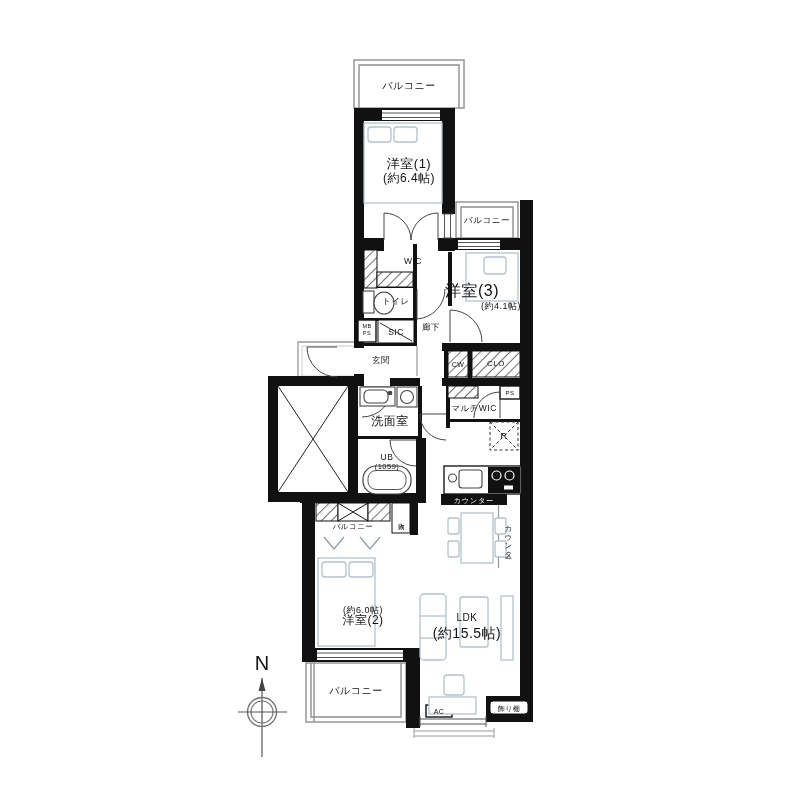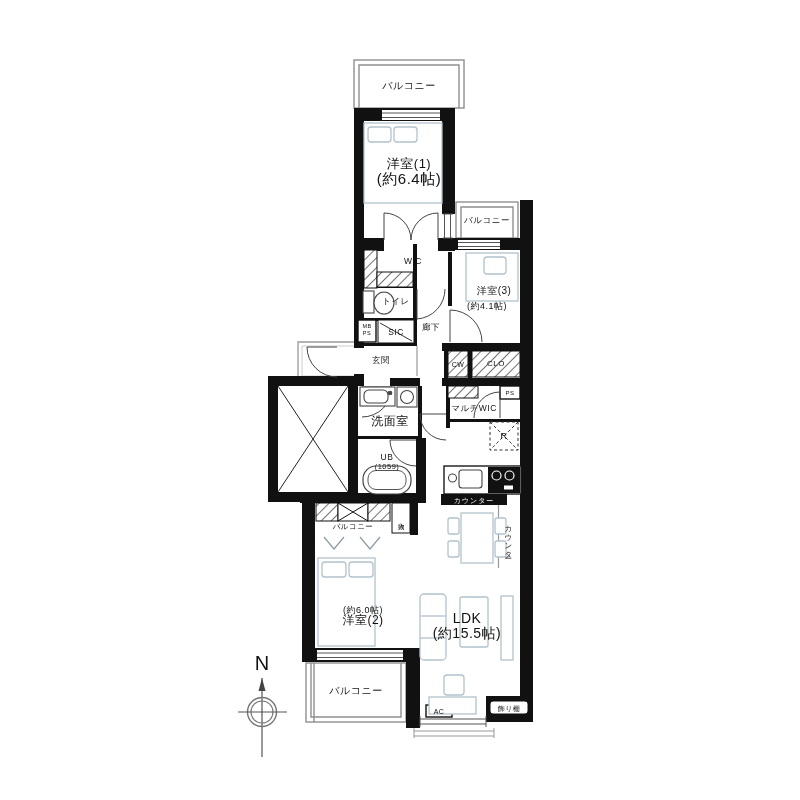--- a/index.html
+++ b/index.html
@@ -227,24 +227,24 @@
     <line x1="262" y1="678" x2="262" y2="757"></line>
     <polygon points="258.5,691 262,678 265.5,691" fill="#444" stroke="none"></polygon>
     <circle cx="262" cy="712" r="14.5" stroke="#777" stroke-width="1.4"></circle>
     <circle cx="262" cy="712" r="11" stroke="#777" stroke-width="1.1"></circle>
     <line x1="238" y1="712" x2="287" y2="712"></line>
   </g>
 </svg>
 
 <div class="lbl" style="left:409px;top:86px;font-size:10px">バルコニー</div>
 <div class="lbl" style="left:409px;top:163px;font-size:13px">洋室(1)</div>
-<div class="lbl" style="left:409px;top:178px;font-size:15px">(約6.4帖)</div>
+<div class="lbl" style="left:409px;top:178px;font-size:12px">(約6.4帖)</div>
 <div class="lbl" style="left:487px;top:220px;font-size:8.5px">バルコニー</div>
-<div class="lbl" style="left:494px;top:291px;font-size:10px">洋室(3)</div>
-<div class="lbl" style="left:487px;top:306px;font-size:9px">(約4.1帖)</div>
+<div class="lbl" style="left:472px;top:291px;font-size:16px">洋室(3)</div>
+<div class="lbl" style="left:501px;top:306px;font-size:9px">(約4.1帖)</div>
 <div class="lbl" style="left:413px;top:261px;font-size:8.5px">WIC</div>
 <div class="lbl" style="left:396px;top:301px;font-size:8.5px">トイレ</div>
 <div class="lbl" style="left:367px;top:327px;font-size:5.5px">MB</div>
 <div class="lbl" style="left:367px;top:334px;font-size:5.5px">PS</div>
 <div class="lbl" style="left:396px;top:332px;font-size:8.5px">SIC</div>
 <div class="lbl" style="left:431px;top:327px;font-size:8.5px">廊下</div>
 <div class="lbl" style="left:381px;top:360px;font-size:8.5px">玄関</div>
 <div class="lbl" style="left:458px;top:364px;font-size:7px">CW</div>
 <div class="lbl" style="left:496px;top:364px;font-size:8px">CLO</div>
 <div class="lbl" style="left:510px;top:392.5px;font-size:6px">PS</div>
@@ -252,20 +252,20 @@
 <div class="lbl" style="left:504px;top:436px;font-size:9px">R</div>
 <div class="lbl w" style="left:474px;top:499.5px;font-size:7px">カウンター</div>
 <div class="lbl v" style="left:508px;top:537px;font-size:7.5px">カウンター</div>
 <div class="lbl" style="left:390px;top:421px;font-size:12px">洗面室</div>
 <div class="lbl" style="left:387px;top:457px;font-size:8.5px">UB</div>
 <div class="lbl" style="left:387px;top:467px;font-size:7.5px">(1059)</div>
 <div class="lbl" style="left:353px;top:527px;font-size:7.5px">バルコニー</div>
 <div class="lbl v" style="left:401px;top:518px;font-size:6.5px">物入</div>
 <div class="lbl" style="left:363px;top:620px;font-size:12px">洋室(2)</div>
 <div class="lbl" style="left:363px;top:610px;font-size:9px">(約6.0帖)</div>
-<div class="lbl" style="left:467px;top:618px;font-size:14px">LDK</div>
+<div class="lbl" style="left:467px;top:618px;font-size:10px">LDK</div>
 <div class="lbl" style="left:467px;top:633px;font-size:14px">(約15.5帖)</div>
 <div class="lbl" style="left:356px;top:691px;font-size:10px">バルコニー</div>
 <div class="lbl" style="left:439px;top:711px;font-size:7px">AC</div>
 <div class="lbl" style="left:509px;top:707.5px;font-size:7px">飾り棚</div>
 <div class="lbl n" style="left:262px;top:663px;font-size:20px">N</div>
 
 </div>
 
 </body></html>

